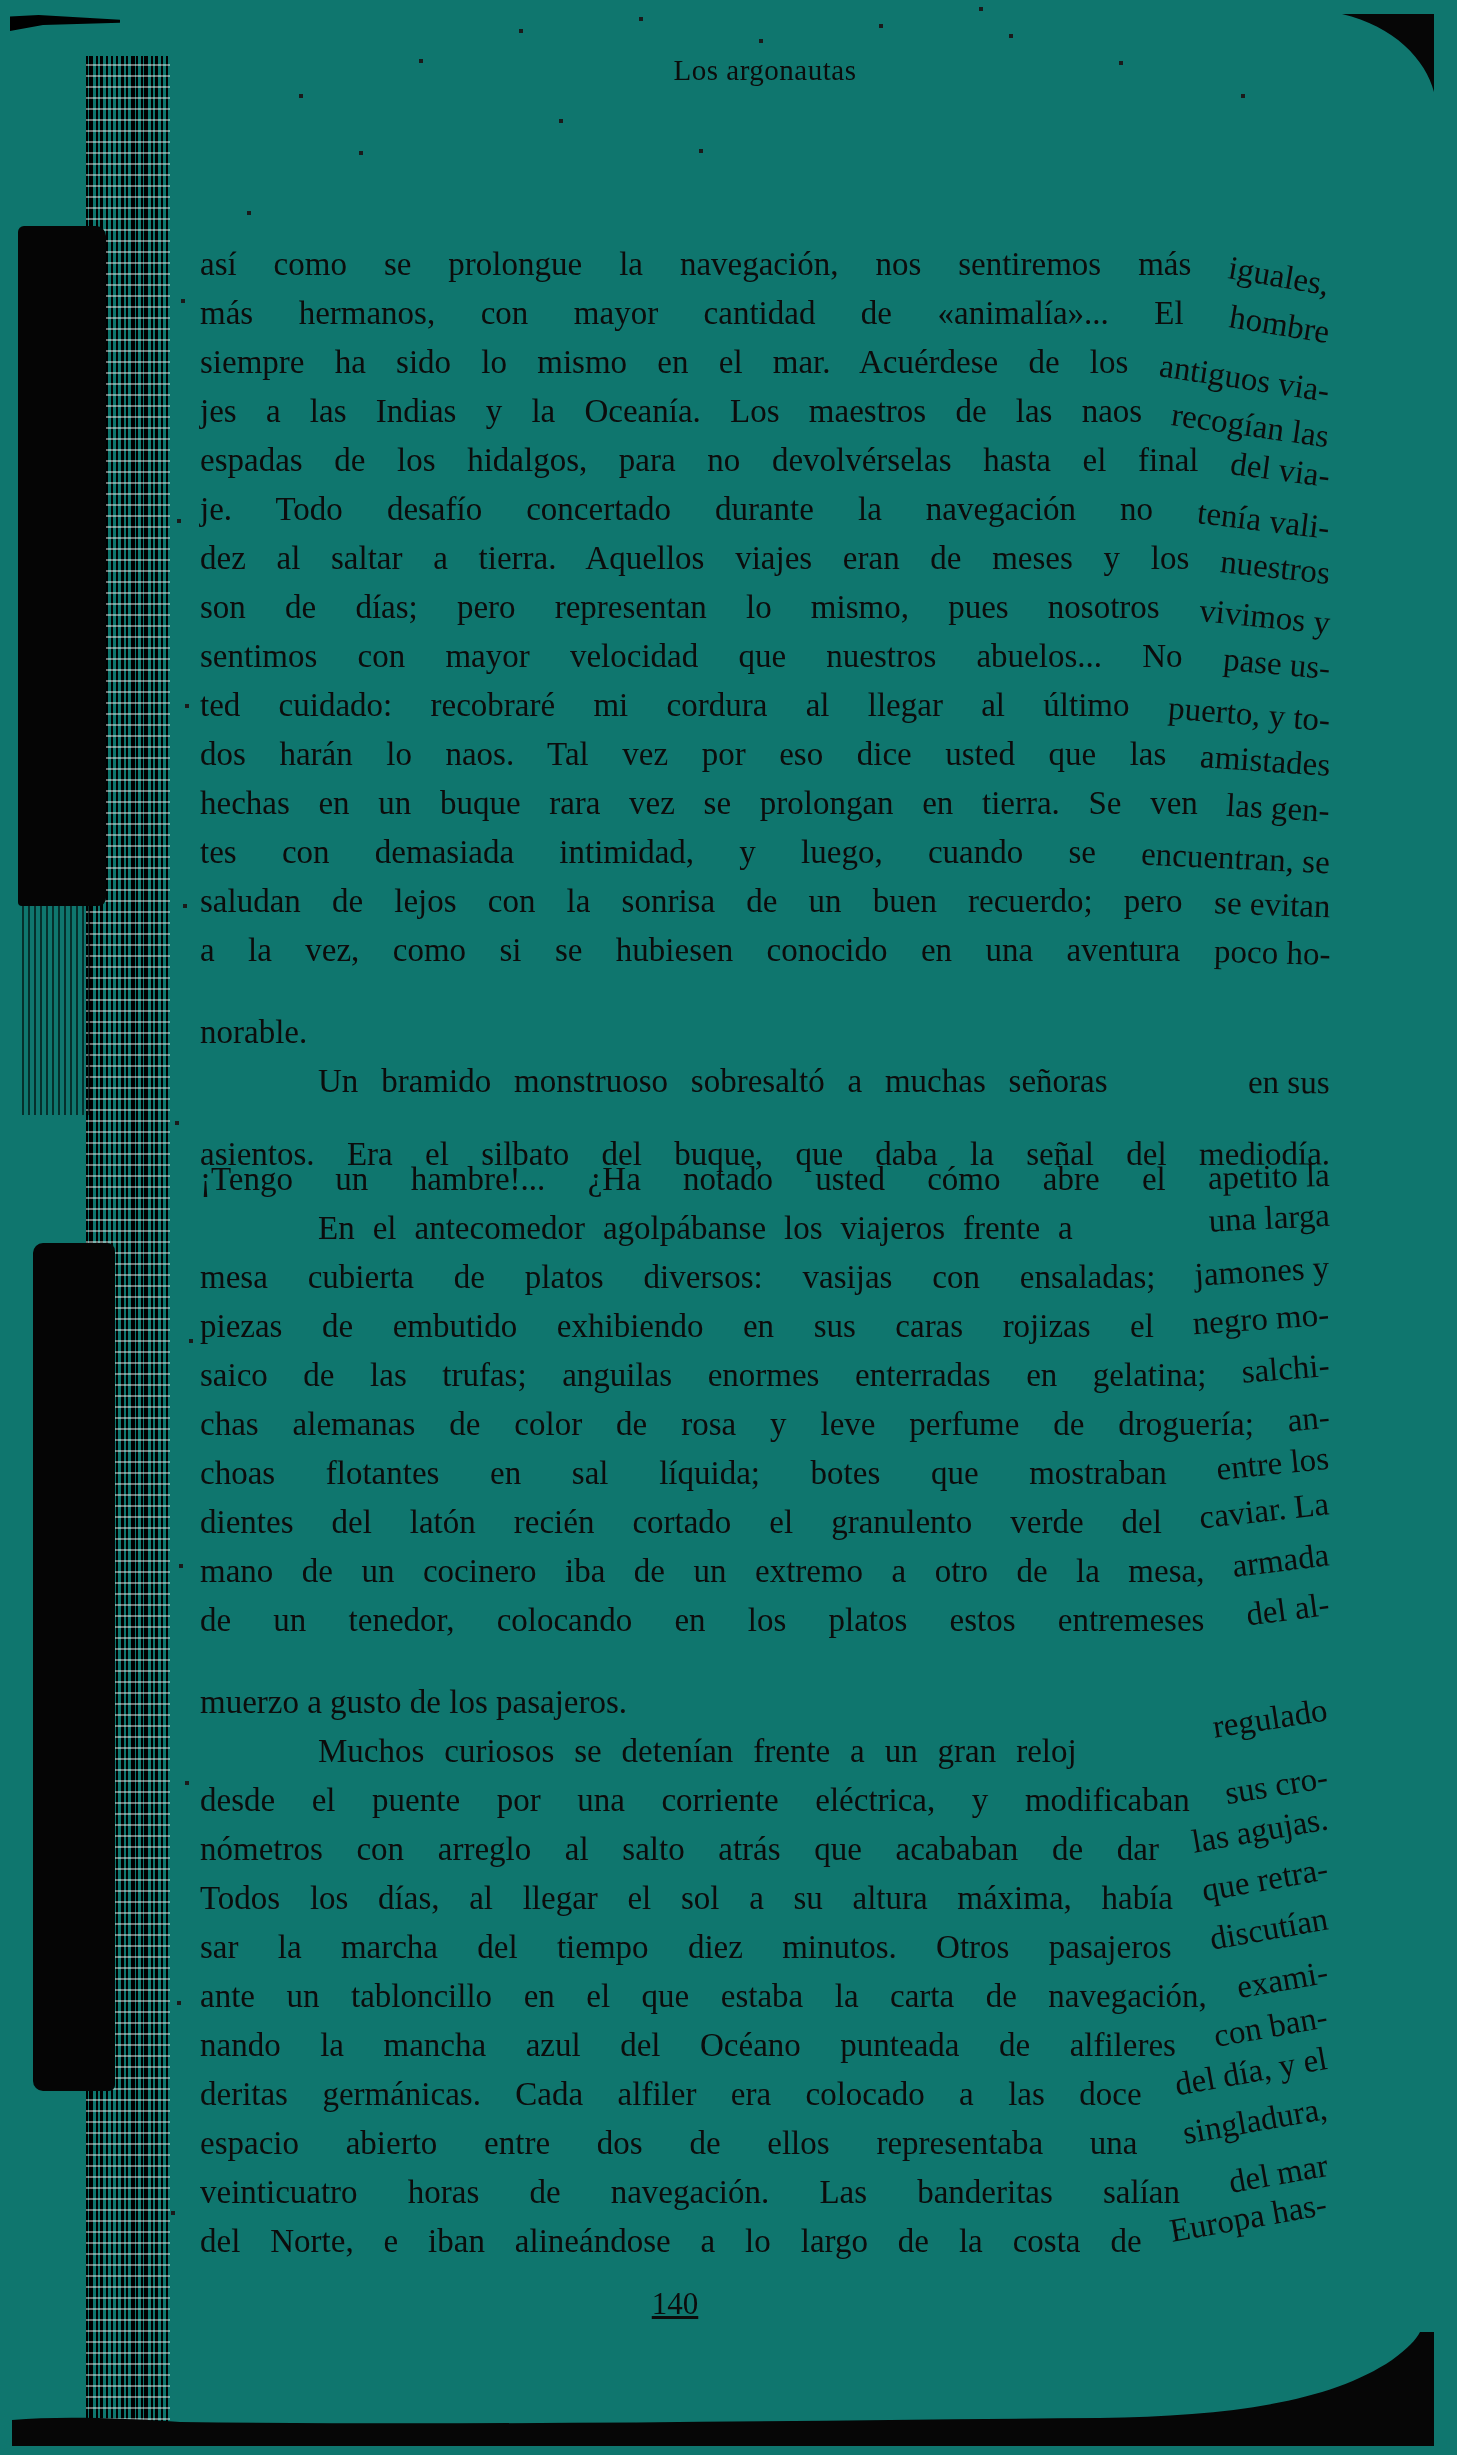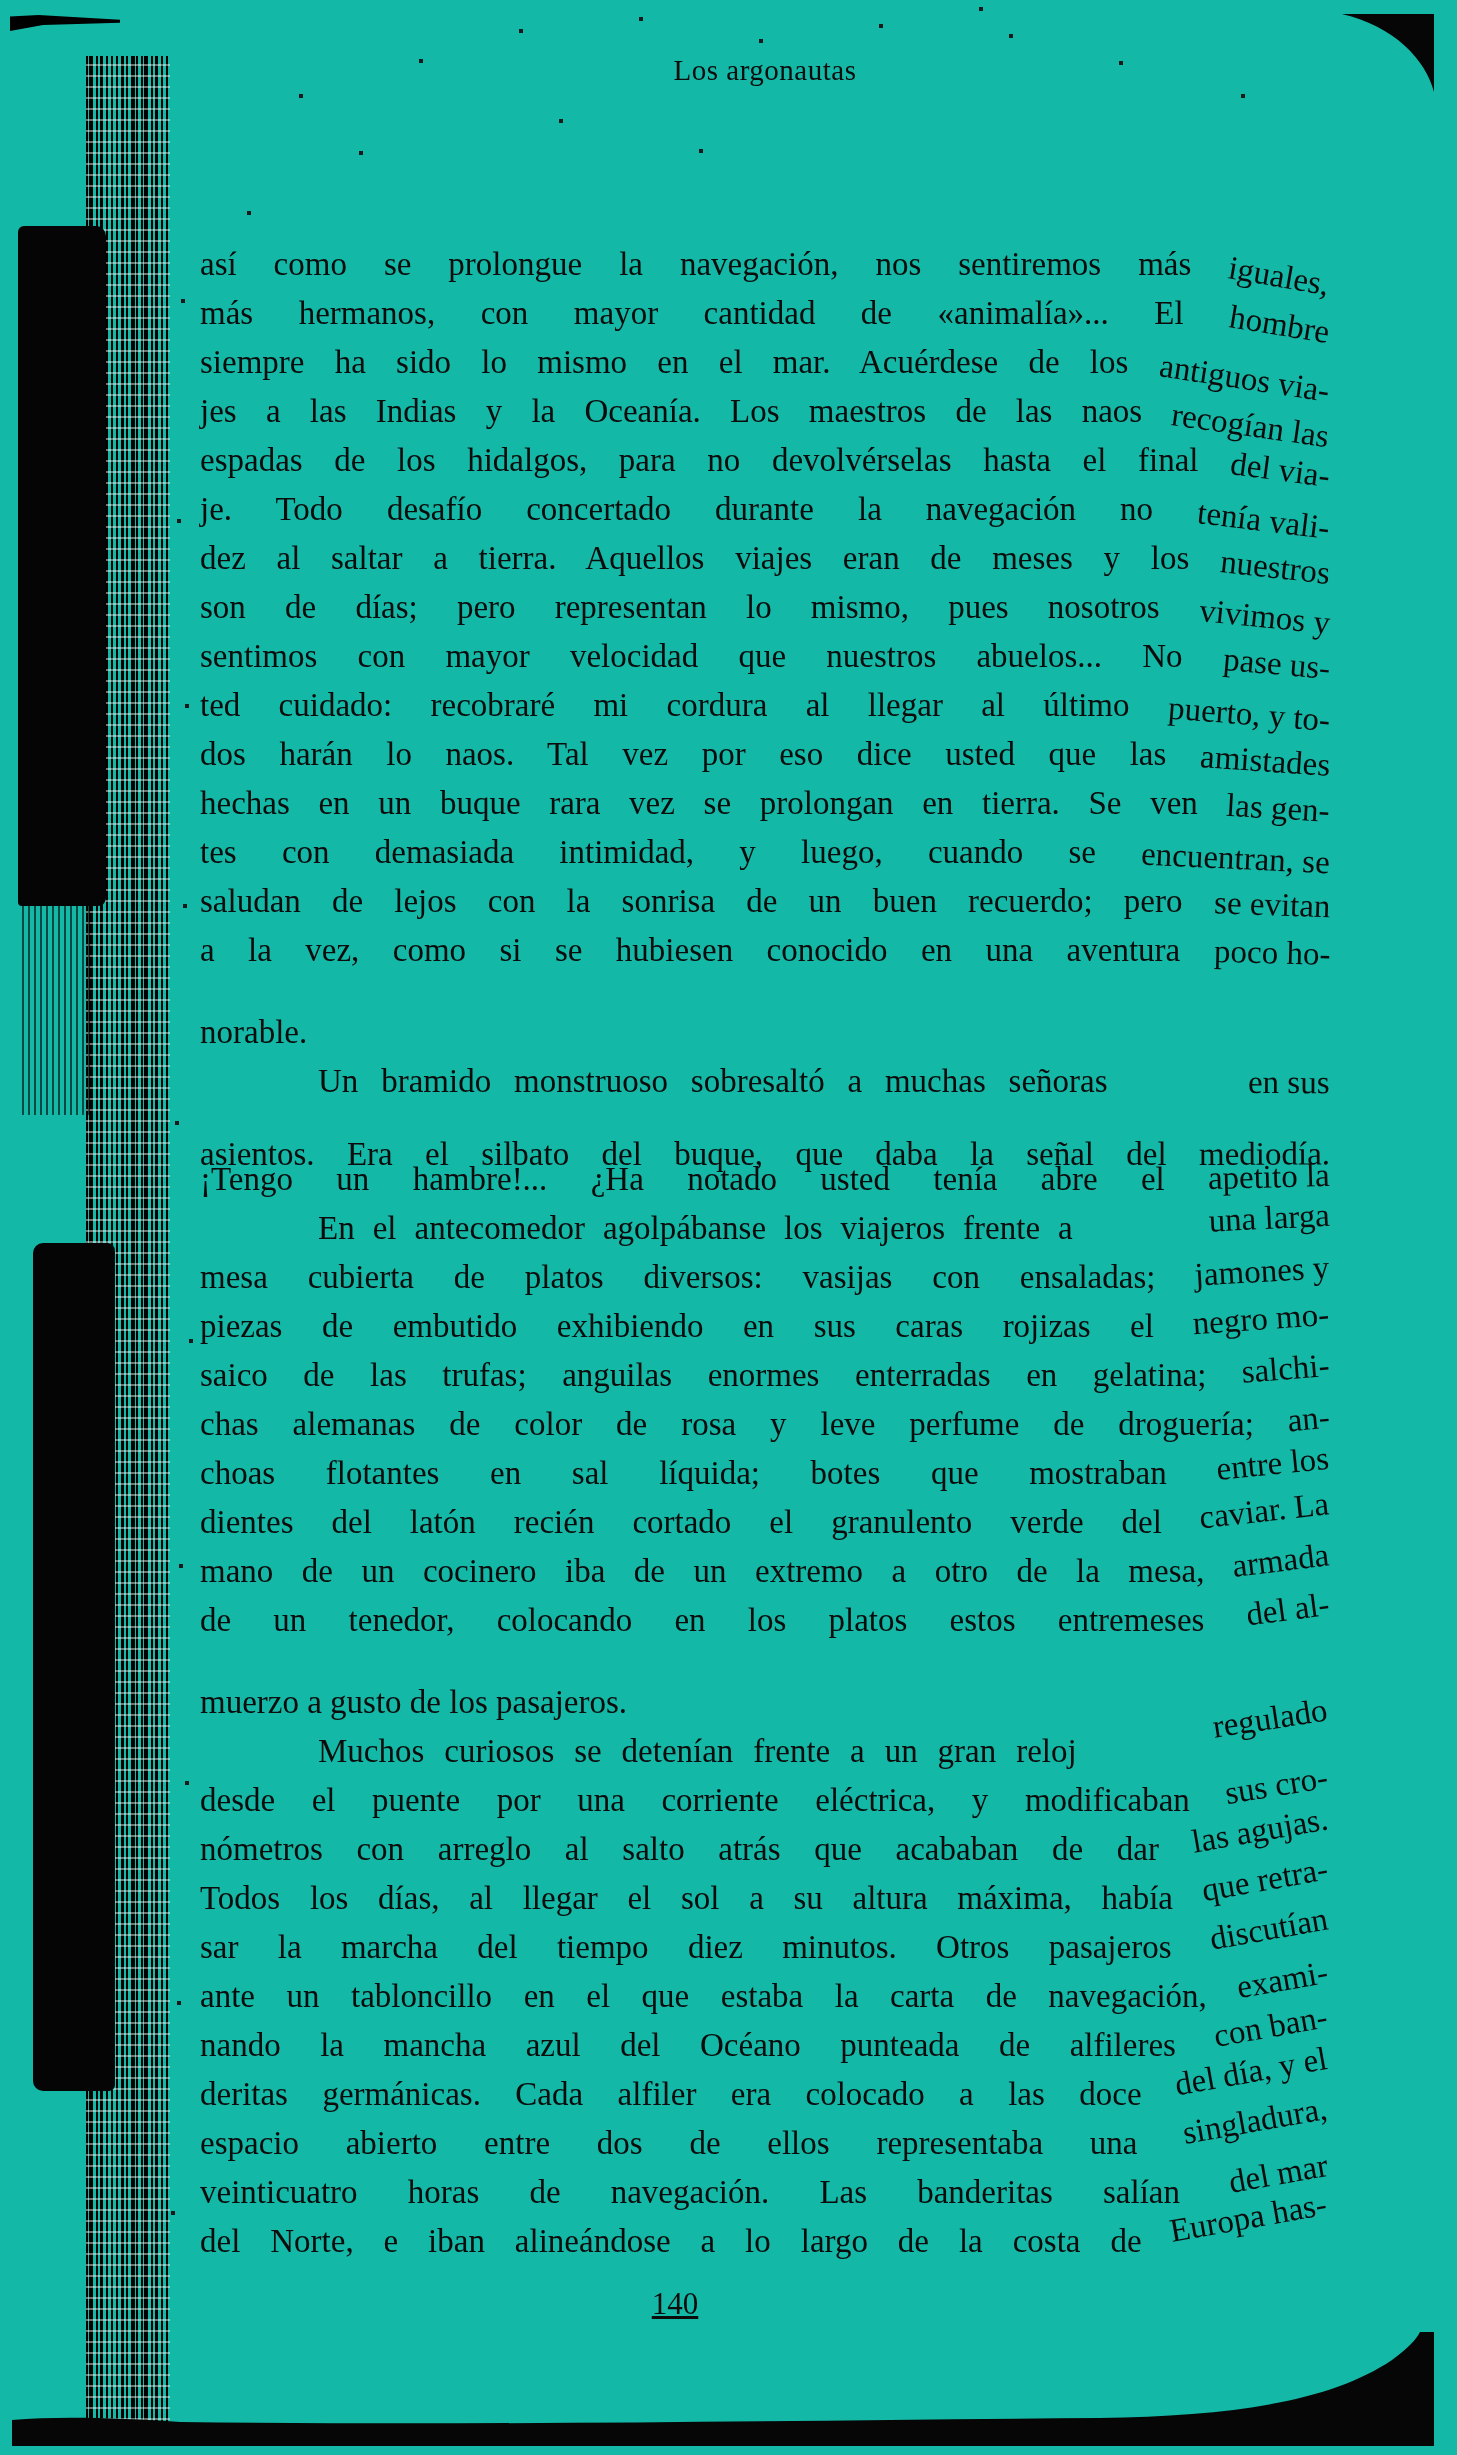--- a/index.html
+++ b/index.html
@@ -72,21 +72,21 @@
       360px 152px 0 1px #1a1a1a, 248px 212px 0 1px #1a1a1a, 1242px 95px 0 1px #1a1a1a,
       182px 300px 0 1px #1a1a1a, 178px 520px 0 1px #1a1a1a, 186px 705px 0 1px #1a1a1a,
       184px 905px 0 1px #1a1a1a, 176px 1122px 0 1px #1a1a1a, 190px 1340px 0 1px #1a1a1a,
       180px 1565px 0 1px #1a1a1a, 186px 1782px 0 1px #1a1a1a, 178px 2002px 0 1px #1a1a1a,
       172px 2212px 0 1px #1a1a1a, 980px 8px 0 1px #1a1a1a, 700px 150px 0 1px #1a1a1a;
   }
 </style>
 </head>
 <body>
 
-<div class="page" style="background: #14b8a6; color: rgb(12, 12, 12);">
+<div class="page" style="background: #0f766e; color: rgb(12, 12, 12);">
 
   <div class="gutter"></div>
   <div class="gutter-wide"></div>
   <div class="blob-top"></div>
   <div class="blob-bottom"></div>
   <div class="mark-tl"></div>
   <div class="speck"></div>
 
   <div class="header">Los argonautas</div>
 
@@ -102,21 +102,21 @@
       <div class="line"><span class="m">sentimos con mayor velocidad que nuestros abuelos... No</span> <span class="tail" style="transform: translateY(2.7px) rotate(5.1deg);">pase us-</span></div>
       <div class="line"><span class="m">ted cuidado: recobraré mi cordura al llegar al último</span> <span class="tail" style="transform: translateY(2.4px) rotate(4.5deg);">puerto, y to-</span></div>
       <div class="line"><span class="m">dos harán lo naos. Tal vez por eso dice usted que las</span> <span class="tail" style="transform: translateY(2.1px) rotate(3.9deg);">amistades</span></div>
       <div class="line"><span class="m">hechas en un buque rara vez se prolongan en tierra. Se ven</span> <span class="tail" style="transform: translateY(1.8px) rotate(3.3deg);">las gen-</span></div>
       <div class="line"><span class="m">tes con demasiada intimidad, y luego, cuando se</span> <span class="tail" style="transform: translateY(1.5px) rotate(2.7deg);">encuentran, se</span></div>
       <div class="line"><span class="m">saludan de lejos con la sonrisa de un buen recuerdo; pero</span> <span class="tail" style="transform: translateY(1.2px) rotate(2.1deg);">se evitan</span></div>
       <div class="line"><span class="m">a la vez, como si se hubiesen conocido en una aventura</span> <span class="tail" style="transform: translateY(0.9px) rotate(1.5deg);">poco ho-</span></div>
       <div class="line short"><span class="m">norable.</span></div>
       <div class="line indent"><span class="m">Un bramido monstruoso sobresaltó a muchas señoras</span> <span class="tail" style="transform: translateY(0.3px) rotate(0.3deg);">en sus</span></div>
       <div class="line"><span class="m">asientos. Era el silbato del buque, que daba la señal del</span> <span class="tail" style="transform: translateY(0px) rotate(-0.3deg); margin-top: 24px;">mediodía.</span></div>
-      <div class="line"><span class="m">¡Tengo un hambre!... ¿Ha notado usted tenía abre el</span> <span class="tail" style="transform: translateY(-0.9px) rotate(-1.5deg);">apetito la</span></div>
+      <div class="line"><span class="m">¡Tengo un hambre!... ¿Ha notado usted cómo abre el</span> <span class="tail" style="transform: translateY(-0.9px) rotate(-1.5deg);">apetito la</span></div>
       <div class="line indent"><span class="m">En el antecomedor agolpábanse los viajeros frente a</span> <span class="tail" style="transform: translateY(-1.8px) rotate(-2.7deg);">una larga</span></div>
       <div class="line"><span class="m">mesa cubierta de platos diversos: vasijas con ensaladas;</span> <span class="tail" style="transform: translateY(-2.25px) rotate(-3.3deg);">jamones y</span></div>
       <div class="line"><span class="m">piezas de embutido exhibiendo en sus caras rojizas el</span> <span class="tail" style="transform: translateY(-2.7px) rotate(-3.9deg);">negro mo-</span></div>
       <div class="line"><span class="m">saico de las trufas; anguilas enormes enterradas en gelatina;</span> <span class="tail" style="transform: translateY(-3.15px) rotate(-4.5deg);">salchi-</span></div>
       <div class="line"><span class="m">chas alemanas de color de rosa y leve perfume de droguería;</span> <span class="tail" style="transform: translateY(-3.6px) rotate(-5.1deg);">an-</span></div>
       <div class="line"><span class="m">choas flotantes en sal líquida; botes que mostraban</span> <span class="tail" style="transform: translateY(-4.05px) rotate(-5.7deg);">entre los</span></div>
       <div class="line"><span class="m">dientes del latón recién cortado el granulento verde del</span> <span class="tail" style="transform: translateY(-4.5px) rotate(-6.3deg);">caviar. La</span></div>
       <div class="line"><span class="m">mano de un cocinero iba de un extremo a otro de la mesa,</span> <span class="tail" style="transform: translateY(-4.95px) rotate(-6.9deg);">armada</span></div>
       <div class="line"><span class="m">de un tenedor, colocando en los platos estos entremeses</span> <span class="tail" style="transform: translateY(-5.4px) rotate(-7.5deg);">del al-</span></div>
       <div class="line short"><span class="m">muerzo a gusto de los pasajeros.</span></div>

